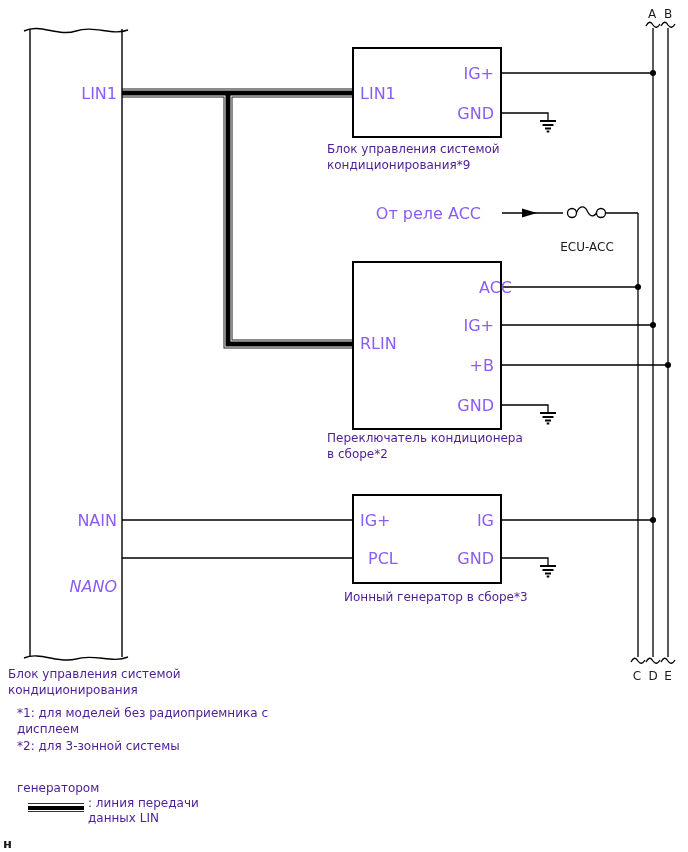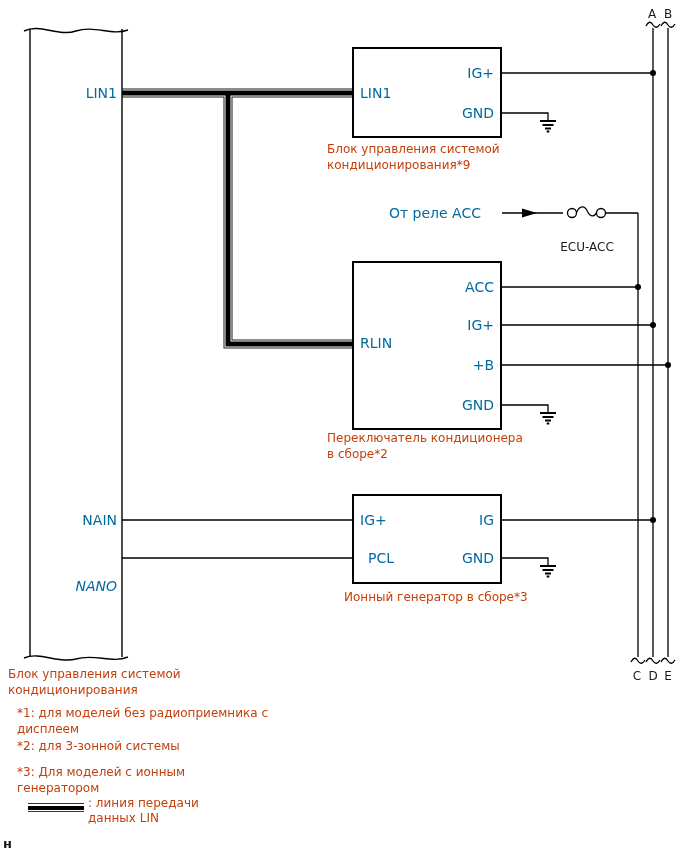--- a/index.html
+++ b/index.html
@@ -1,21 +1,21 @@
 <!DOCTYPE html>
 <html><head>
 <meta charset="utf-8">
 <style>
   html,body{margin:0;padding:0;background:#ffffff;}
   #stage{position:relative;width:688px;height:852px;background:#fff;overflow:hidden;
          font-family:"DejaVu Sans","Liberation Sans",sans-serif;color:#1a1a1a;}
   #wires{position:absolute;left:0;top:0;}
-  .lbl{position:absolute;font-size:14px;white-space:nowrap;transform:translateY(-50%);color:#0369a1;}
+  .lbl{position:absolute;font-size:16px;white-space:nowrap;transform:translateY(-50%);color:#8b5cf6;}
   .lbl-r{text-align:right;}
-  .cap{position:absolute;font-size:12px;line-height:16px;white-space:nowrap;color:#c2410c;}
+  .cap{position:absolute;font-size:12px;line-height:16px;white-space:nowrap;color:#4c1d95;}
   .bus{position:absolute;font-size:12px;transform:translateX(-50%);white-space:nowrap;color:#1a1a1a;}
   .legend-swatch{position:absolute;left:28px;top:803px;width:56px;height:9px;
     background:linear-gradient(to bottom,#333 0 1px,#fff 1px 2.5px,#000 2.5px 6.5px,#fff 6.5px 8px,#333 8px 9px);}
   .page-marker{position:absolute;left:3px;top:836px;font-size:13px;font-weight:bold;color:#1a1a1a;}
 </style>
 </head>
 <body>
 
 <div id="stage">
 
@@ -124,42 +124,42 @@
   <div class="lbl lbl-r" style="right:194px;top:113px;">GND</div>
   <div class="cap" style="left:327px;top:141px;">
     <span>Блок управления системой</span><br>
     <span>кондиционирования*9</span>
   </div>
 
   <div class="lbl lbl-r" style="right:207px;top:213px;">От реле ACC</div>
   <div class="bus" style="left:587px;top:224px;margin-top:16px;">ECU-ACC</div>
 
   <div class="lbl" style="left:360px;top:343px;">RLIN</div>
-  <div class="lbl lbl-r" style="right:194px;top:287px;">ACC</div>
+  <div class="lbl lbl-r" style="right:176px;top:287px;">ACC</div>
   <div class="lbl lbl-r" style="right:194px;top:325px;">IG+</div>
   <div class="lbl lbl-r" style="right:194px;top:365px;">+B</div>
   <div class="lbl lbl-r" style="right:194px;top:405px;">GND</div>
   <div class="cap" style="left:327px;top:430px;">
     <span>Переключатель кондиционера</span><br>
     <span>в сборе*2</span>
   </div>
 
   <div class="lbl" style="left:360px;top:520px;">IG+</div>
   <div class="lbl" style="left:368px;top:558px;">PCL</div>
   <div class="lbl lbl-r" style="right:194px;top:520px;">IG</div>
   <div class="lbl lbl-r" style="right:194px;top:558px;">GND</div>
   <div class="cap" style="left:344px;top:589px;">Ионный генератор в сборе*3</div>
 
   <div class="cap" style="left:17px;top:705px;">
     <span>*1: для моделей без радиоприемника с</span><br>
     <span>дисплеем</span>
   </div>
   <div class="cap" style="left:17px;top:738px;">*2: для 3-зонной системы</div>
   <div class="cap" style="left:17px;top:764px;">
-    <span>*3: Для моделей с ионным</span><br>
+    <br>
     <span>генератором</span>
   </div>
 
   <div class="legend-swatch"></div>
   <div class="cap" style="left:88px;top:796px;line-height:15px;">
     <span>: линия передачи</span><br>
     <span>данных LIN</span>
   </div>
 
   <div class="page-marker">н</div>

